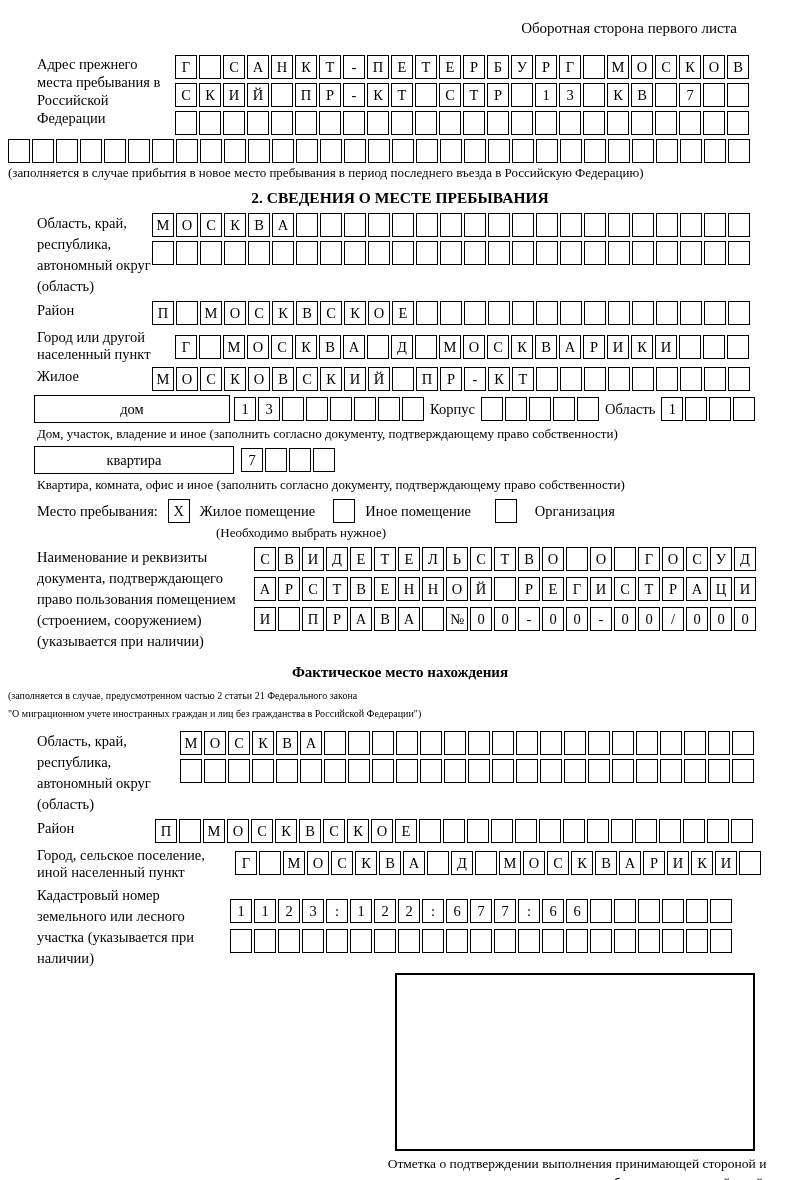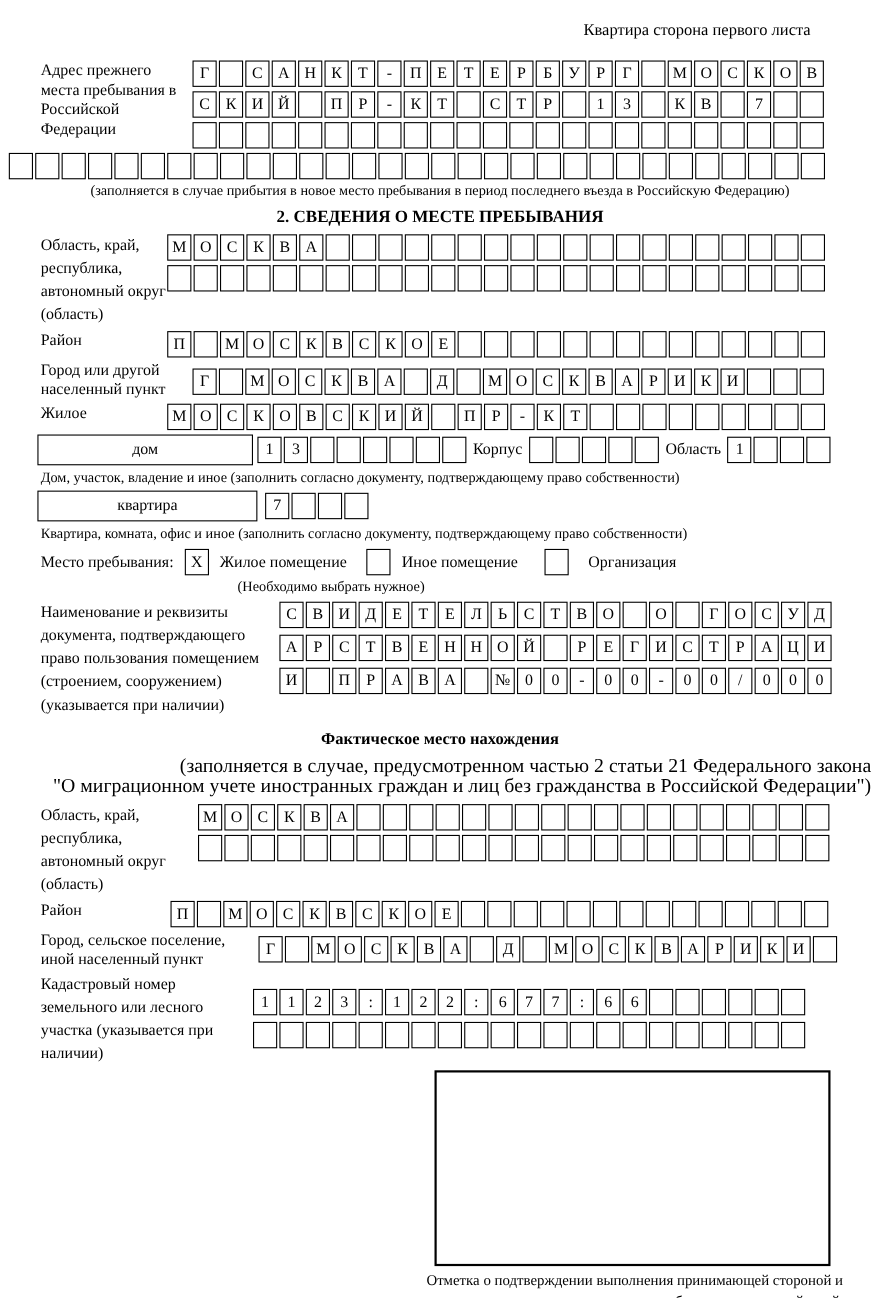--- a/index.html
+++ b/index.html
@@ -28,50 +28,50 @@
     font-size: 14.5px;
   }
   .cell:last-child { margin-right: 0; }
 
   .w138 { width: 138px; } .w115 { width: 115px; } .w217 { width: 217px; }
   .w143 { width: 143px; } .w118 { width: 118px; } .w198 { width: 198px; }
   .w193 { width: 193px; }
 
   .fullrow { padding-left: 0; margin-bottom: 2px; }
 
-  .caption { font-size: 13px; text-align: center; margin: 2px 0 6px 0; }
+  .caption { font-size: 13px; margin: 2px 0 6px 0; }
   .section-title { font-size: 15.5px; font-weight: bold; text-align: center; margin: 8px 0 6px 0; }
 
   .houserow { display: flex; align-items: center; padding-left: 29px; margin: 3px 0 2px 0; }
   .widebox { border: 1.6px solid #000; height: 28px; display: flex; align-items: center; justify-content: center; font-size: 14.5px; }
   .widebox.dom { width: 196px; margin-right: 4px; }
   .widebox.kv { width: 200px; margin-right: 7px; }
   .inline-label { font-size: 14.5px; margin: 0 6px; }
   .note-line { font-size: 13px; padding-left: 29px; margin: 3px 0 4px 0; text-align: left; }
 
   .stayrow { display: flex; align-items: center; padding-left: 29px; margin-top: 6px; }
   .checkbox {
     width: 22px; height: 24px; border: 1.6px solid #000; margin: 0 10px;
     display: flex; align-items: center; justify-content: center; font-size: 14.5px; flex-shrink: 0;
   }
   .stay-label { font-size: 14.5px; }
   .choose-note { font-size: 13px; margin: 2px 0 6px 208px; width: 260px; text-align: left; }
 
   .fact-title { font-size: 15px; font-weight: bold; text-align: center; margin: 12px 0 6px 0; }
-  .fact-note { font-size: 18px; text-align: right; line-height: 18px; }
+  .fact-note { font-size: 10px; text-align: left; line-height: 18px; }
   .fact-notes { margin-bottom: 8px; }
 
   .stamp-wrap { margin-left: 387px; margin-top: 4px; width: 368px; }
   .stamp-box { width: 360px; height: 178px; border: 2px solid #000; }
   .stamp-note { font-size: 13.5px; text-align: center; line-height: 19px; margin-top: 3px; width: 400px; margin-left: -18px; }
 </style>
 </head>
 <body>
 
-<div class="top-note">Квартира сторона первого листа</div>
+<div class="top-note">Оборотная сторона первого листа</div>
 
 <div class="frow">
   <div class="flabel w138">Адрес прежнего места пребывания в Российской Федерации</div>
   <div class="fboxes">
     <div class="boxrow">
         <div class="cell">Г</div>
         <div class="cell"></div>
         <div class="cell">С</div>
         <div class="cell">А</div>
         <div class="cell">Н</div>

